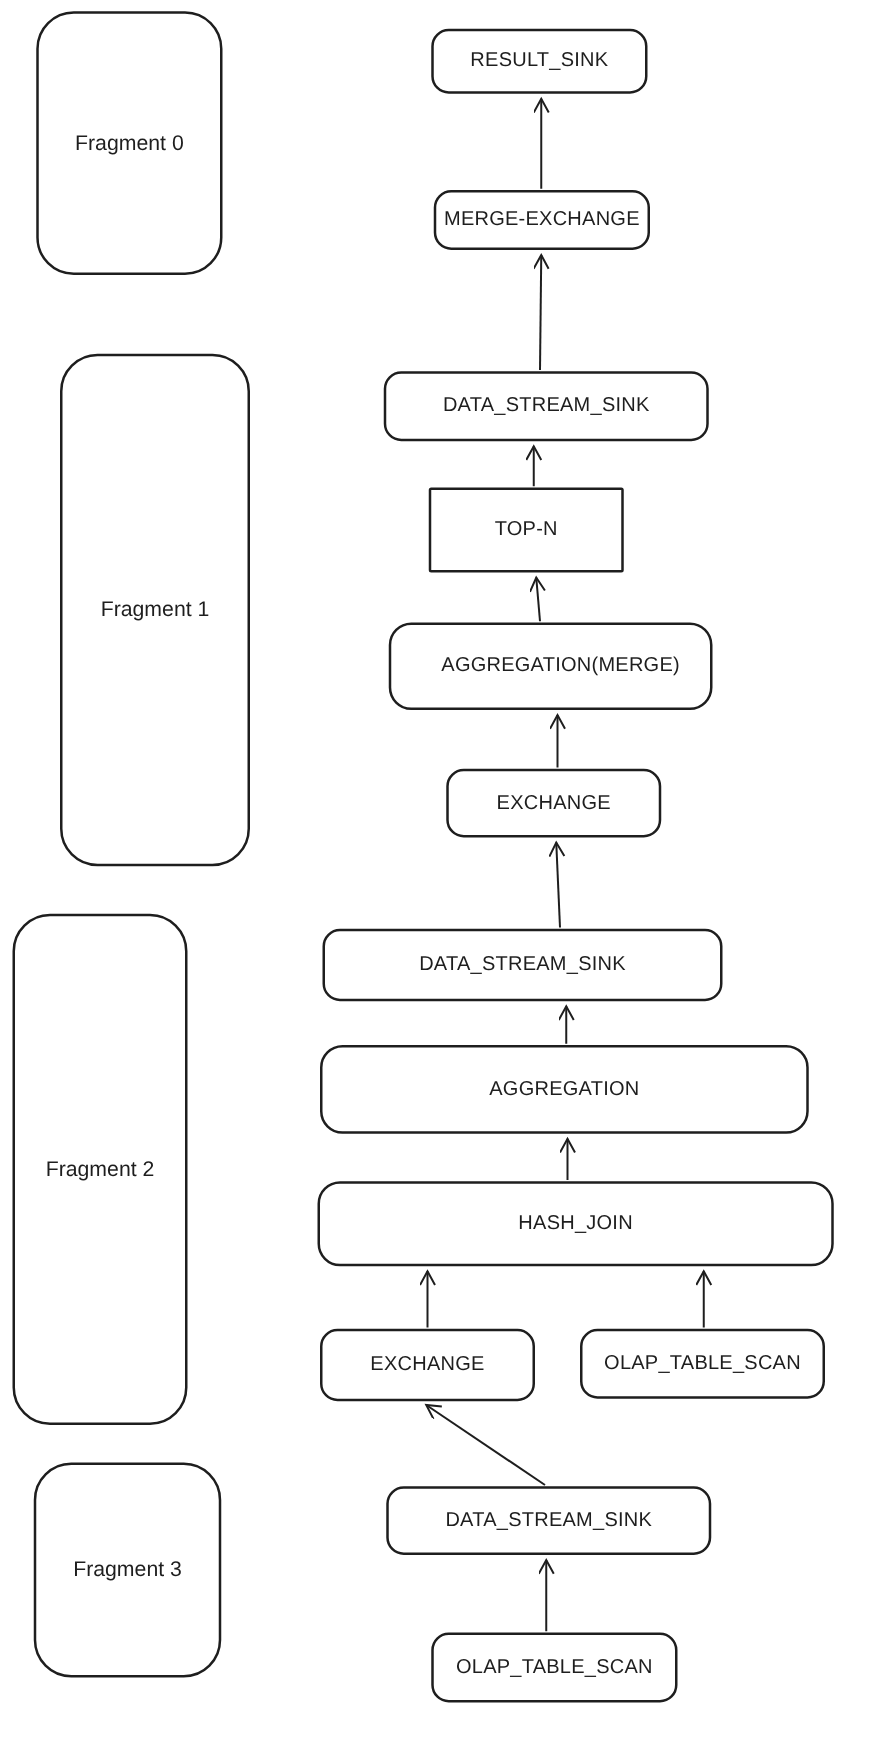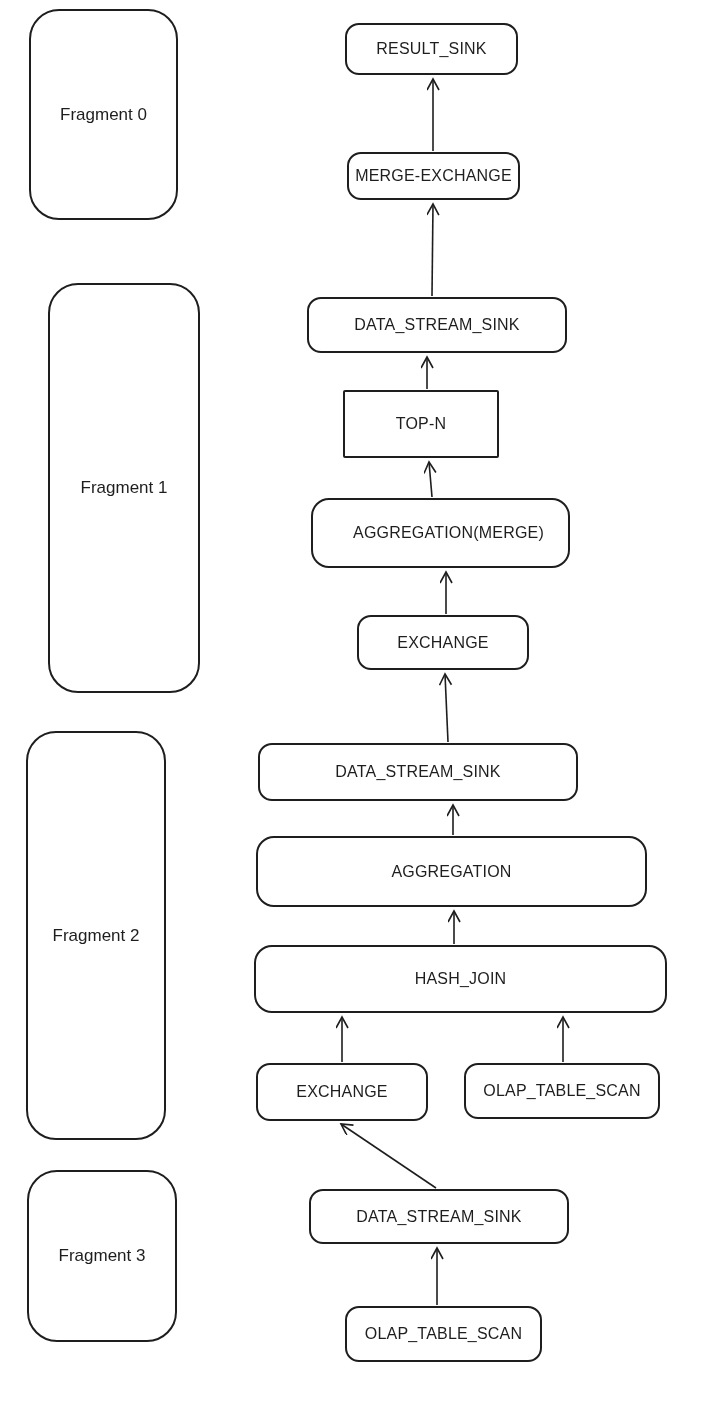--- a/index.html
+++ b/index.html
@@ -32,21 +32,21 @@
     justify-content: center;
     font-size: 16px;
     letter-spacing: 0.2px;
     background: #ffffff;
     box-sizing: border-box;
     white-space: nowrap;
   }
   
   .f0 { left: 29px;  top: 9px;    width: 149px; height: 211px; }
   .f1 { left: 28px;  top: 283px;  width: 152px; height: 410px; margin-left: 20px; }
-  .f2 { left: 26px;  top: 731px;  width: 140px; height: 409px; }
+  .f2 { left: 10px;  top: 731px;  width: 140px; height: 409px; }
   .f3 { left: 27px;  top: 1170px; width: 150px; height: 172px; }
   
   .n-result-sink   { left: 345px; top: 23px;   width: 173px; height: 52px; }
   .n-merge-exchange{ left: 347px; top: 152px;  width: 173px; height: 48px; }
   .n-dss1          { left: 307px; top: 297px;  width: 260px; height: 56px; }
   .n-top-n         { left: 343px; top: 390px;  width: 156px; height: 68px; border-radius: 2px; }
   .n-agg-merge     { left: 311px; top: 498px;  width: 259px; height: 70px; border-radius: 18px; padding-left: 16px; }
   .n-exchange1     { left: 357px; top: 615px;  width: 172px; height: 55px; }
   .n-dss2          { left: 258px; top: 743px;  width: 320px; height: 58px; }
   .n-aggregation   { left: 256px; top: 836px;  width: 391px; height: 71px; border-radius: 18px; }

